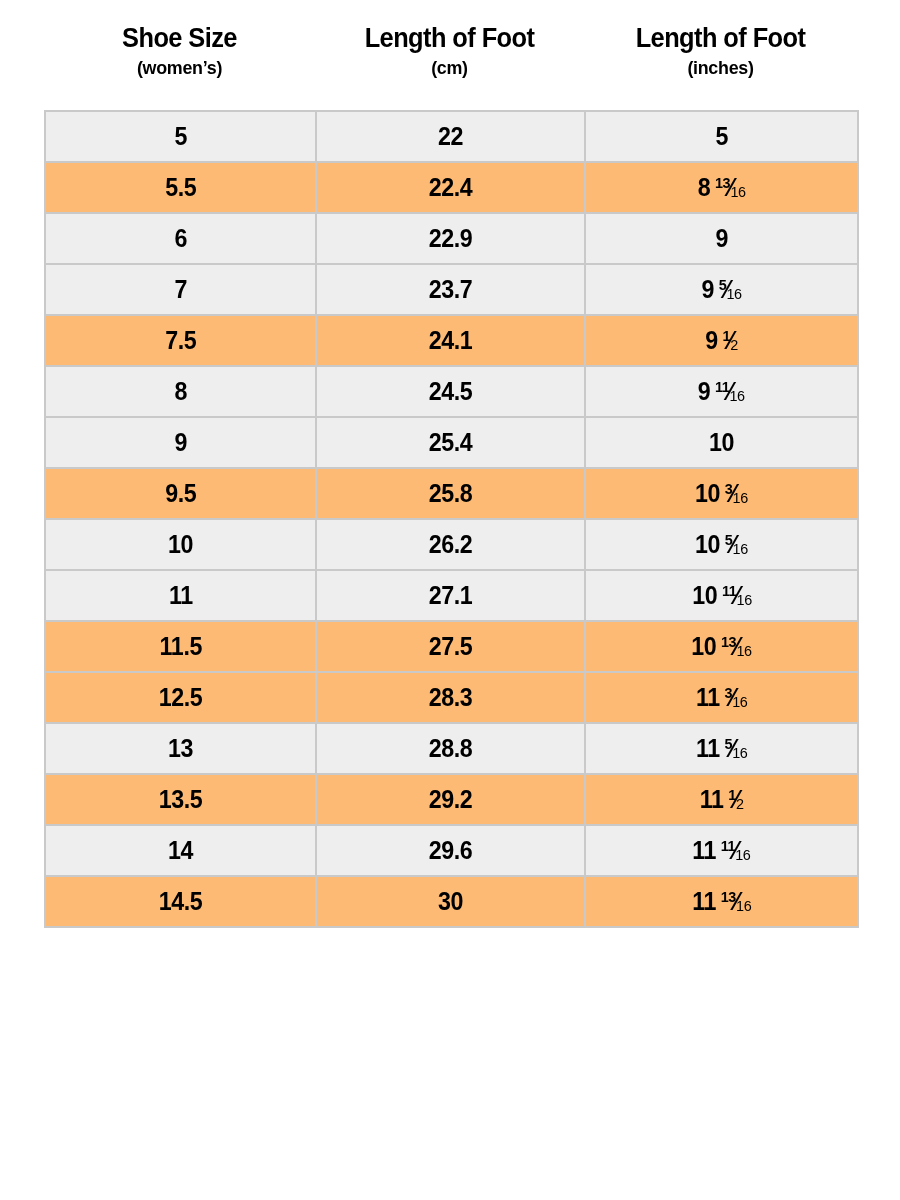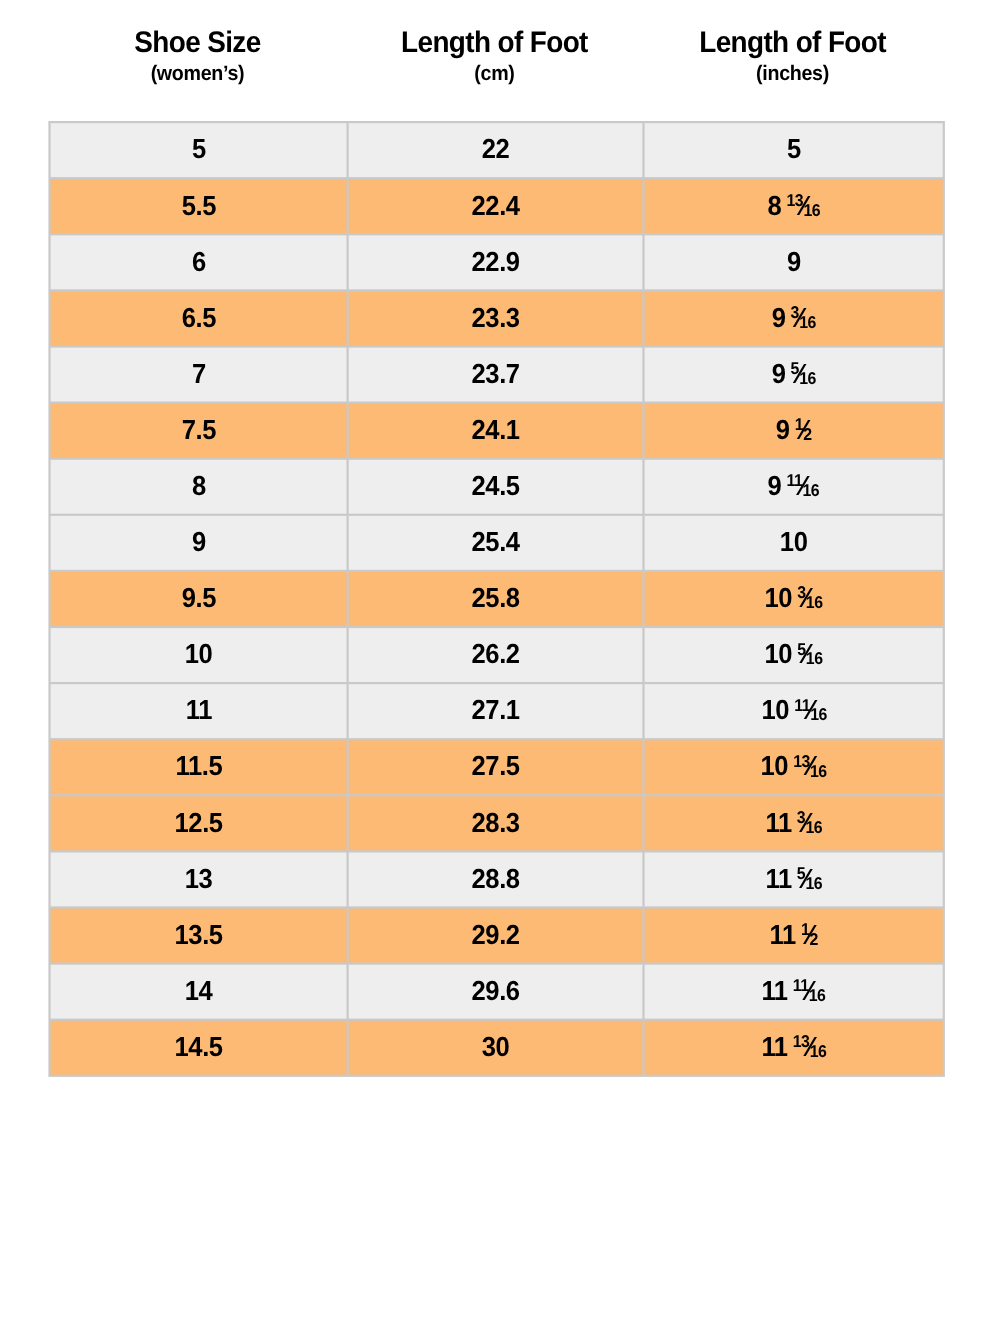--- a/index.html
+++ b/index.html
@@ -112,21 +112,21 @@
     vertical-align: 0.52em;
     letter-spacing: -0.5px;
   }
   .frac .bar {
     font-size: 1.0em;
     font-weight: bold;
     margin: 0 -0.08em 0 -0.06em;
   }
   .frac .den {
     font-size: 0.62em;
-    font-weight: bold;
+    font-weight: normal;
     vertical-align: -0.06em;
     letter-spacing: -0.5px;
   }
 </style>
 </head>
 <body>
 
 <div class="chart-wrap">
 
   <div class="chart-header">
@@ -159,25 +159,20 @@
         <tr>
           <td><span class="cell-inner">5.5</span></td>
           <td><span class="cell-inner">22.4</span></td>
           <td><span class="cell-inner"><span>8</span><span class="frac"><span class="num">13</span><span class="bar">⁄</span><span class="den">16</span></span></span></td>
         </tr>
         <tr class="band">
           <td><span class="cell-inner">6</span></td>
           <td><span class="cell-inner">22.9</span></td>
           <td><span class="cell-inner"><span>9</span></span></td>
         </tr>
-        <tr>
-          <td><span class="cell-inner">6.5</span></td>
-          <td><span class="cell-inner">23.3</span></td>
-          <td><span class="cell-inner"><span>9</span><span class="frac"><span class="num">3</span><span class="bar">⁄</span><span class="den">16</span></span></span></td>
-        </tr>
         <tr class="band">
           <td><span class="cell-inner">7</span></td>
           <td><span class="cell-inner">23.7</span></td>
           <td><span class="cell-inner"><span>9</span><span class="frac"><span class="num">5</span><span class="bar">⁄</span><span class="den">16</span></span></span></td>
         </tr>
         <tr>
           <td><span class="cell-inner">7.5</span></td>
           <td><span class="cell-inner">24.1</span></td>
           <td><span class="cell-inner"><span>9</span><span class="frac"><span class="num">1</span><span class="bar">⁄</span><span class="den">2</span></span></span></td>
         </tr>

